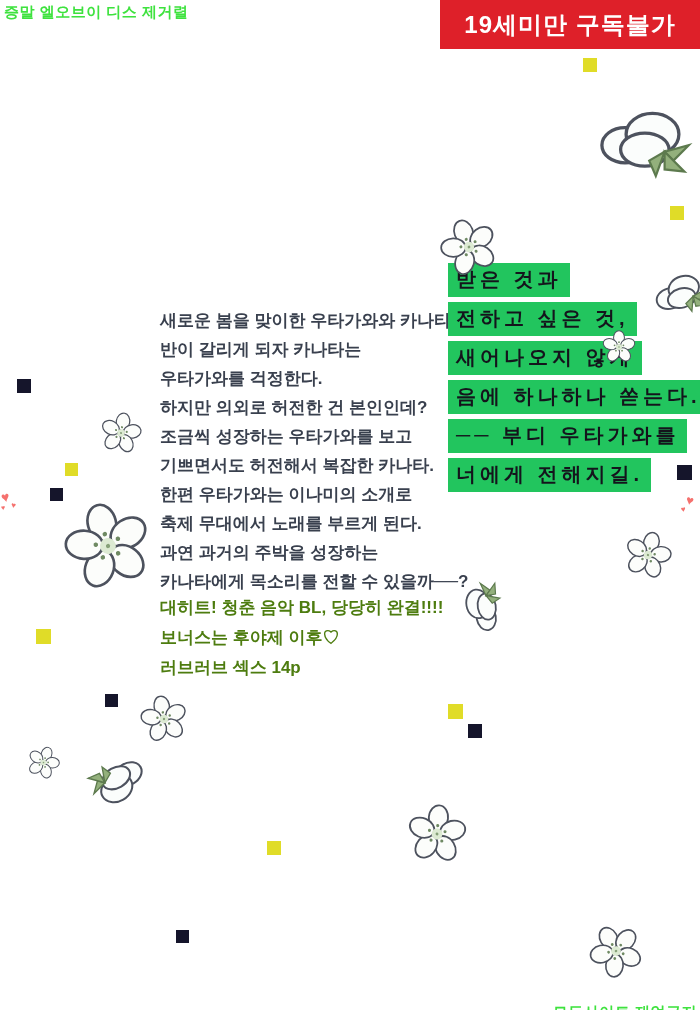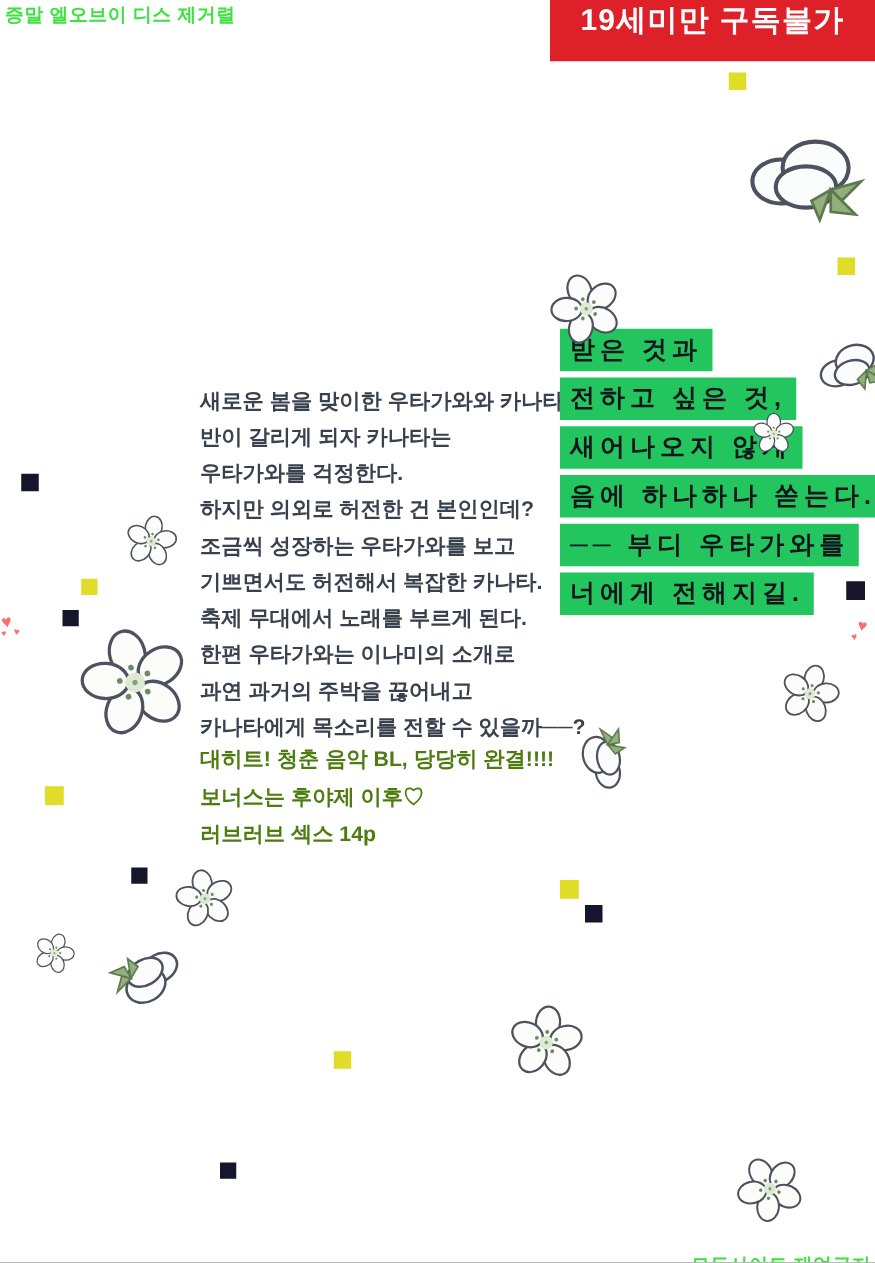--- a/index.html
+++ b/index.html
@@ -7,21 +7,21 @@
     position:relative;width:700px;height:1010px;background:#ffffff;
     overflow:hidden;font-family:"Liberation Sans",sans-serif;margin:0 auto;
   }
   .abs{position:absolute;}
   .watermark{
     font-size:15px;font-weight:bold;color:#3ee23e;letter-spacing:0.5px;
     white-space:nowrap;
   }
   .banner{
     top:0;right:0;width:260px;height:49px;background:#de2029;
-    display:flex;align-items:flex-start;justify-content:center;
+    display:flex;align-items:center;justify-content:center;
   }
   .banner-text{
     color:#ffffff;font-size:24px;font-weight:bold;letter-spacing:1px;white-space:nowrap;
   }
   .synopsis{left:160px;top:306px;width:320px;}
   .synopsis .line{
     font-size:17px;font-weight:bold;color:#39404e;line-height:29px;white-space:nowrap;
   }
   .promo{left:160px;top:593px;width:320px;}
   .promo .line{
@@ -84,23 +84,23 @@
     <span class="banner-text">19세미만 구독불가</span>
   </div>
 
   <div class="abs synopsis">
     <div class="line">새로운 봄을 맞이한 우타가와와 카나타.</div>
     <div class="line">반이 갈리게 되자 카나타는</div>
     <div class="line">우타가와를 걱정한다.</div>
     <div class="line">하지만 의외로 허전한 건 본인인데?</div>
     <div class="line">조금씩 성장하는 우타가와를 보고</div>
     <div class="line">기쁘면서도 허전해서 복잡한 카나타.</div>
+    <div class="line">한편 우타가와는 이나미의 소개로</div>
     <div class="line">축제 무대에서 노래를 부르게 된다.</div>
-    <div class="line">한편 우타가와는 이나미의 소개로</div>
-    <div class="line">과연 과거의 주박을 끊어내고</div>
+    <div class="line">과연 과거의 주박을 성장하는</div>
     <div class="line">카나타에게 목소리를 전할 수 있을까──?</div>
   </div>
 
   <div class="abs promo">
     <div class="line">대히트! 청춘 음악 BL, 당당히 완결!!!!</div>
     <div class="line">보너스는 후야제 이후♡</div>
     <div class="line">러브러브 섹스 14p</div>
   </div>
 
   <div class="abs tagline">

